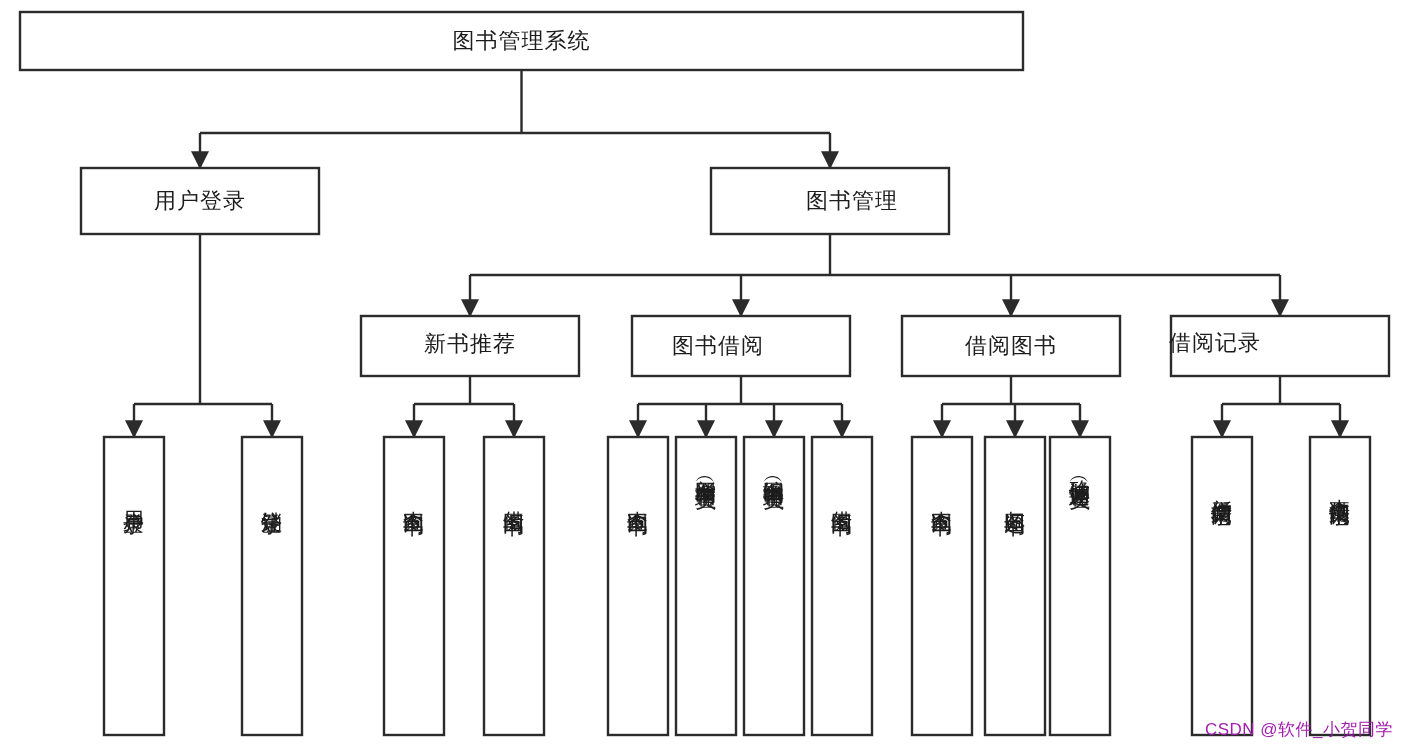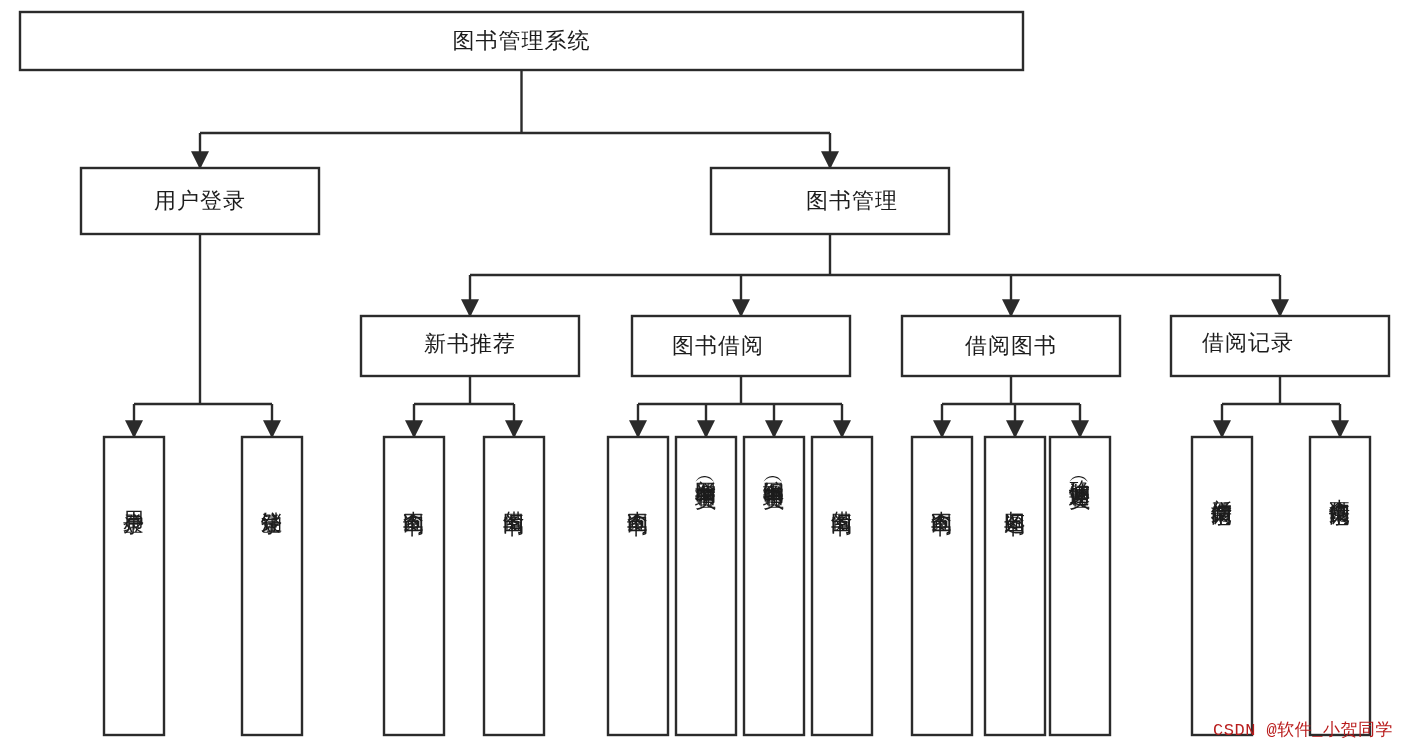--- a/index.html
+++ b/index.html
@@ -69,23 +69,23 @@
     font-family: "Liberation Sans", "DejaVu Sans", sans-serif;
     font-size: 22px;
     color: #1c1c1c;
     letter-spacing: 1px;
     white-space: nowrap;
   }
   #watermark {
     position: absolute;
     right: 12px;
     bottom: 6px;
-    font-family: Liberation Mono, monospace;
+    font-family: Liberation Sans, sans-serif;
     font-size: 17px;
-    color: #b91c1c;
+    color: #a21caf;
     white-space: nowrap;
     letter-spacing: 0.5px;
   }
 </style>
 </head>
 <body>
 
 <div id="diagram-root">
 
   <svg id="flow" viewBox="0 0 1405 747">
@@ -165,21 +165,21 @@
       </div>
       <div class="hlabel-wrap" style="left: 361px; top: 316px; width: 218px; height: 56px;">
         <span class="hlabel-text">新书推荐</span>
       </div>
       <div class="hlabel-wrap" style="left: 609px; top: 316px; width: 218px; height: 60px;">
         <span class="hlabel-text">图书借阅</span>
       </div>
       <div class="hlabel-wrap" style="left: 902px; top: 316px; width: 218px; height: 60px;">
         <span class="hlabel-text">借阅图书</span>
       </div>
-      <div class="hlabel-wrap" style="left: 1139px; top: 316px; width: 218px; height: 54px;">
+      <div class="hlabel-wrap" style="left: 1106px; top: 316px; width: 218px; height: 54px;">
         <span class="hlabel-text">借阅记录</span>
       </div>
       <div class="vlabel-wrap" style="left: 104px; top: 437px; width: 60px; height: 298px; padding-top: 57.2px;">
         <span class="vlabel-text">用户登录</span>
       </div>
       <div class="vlabel-wrap" style="left: 242px; top: 437px; width: 60px; height: 298px; padding-top: 57.2px;">
         <span class="vlabel-text">注销登录</span>
       </div>
       <div class="vlabel-wrap" style="left: 384px; top: 437px; width: 60px; height: 298px; padding-top: 57.2px;">
         <span class="vlabel-text">查询图书</span>

